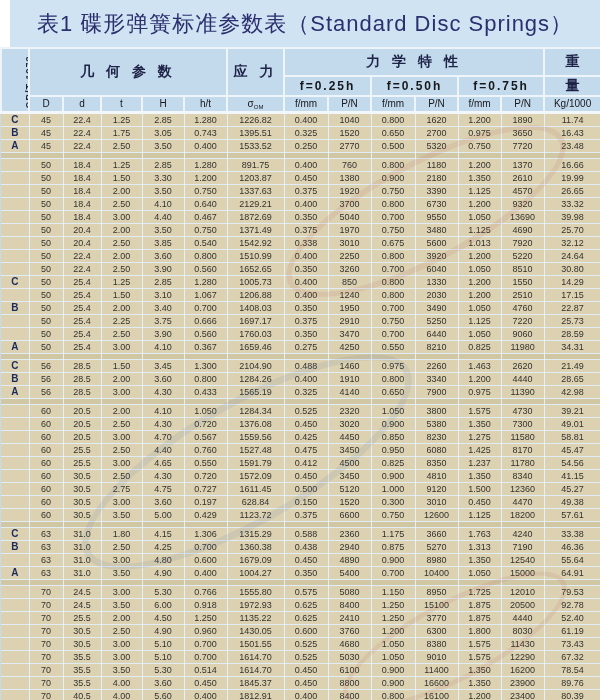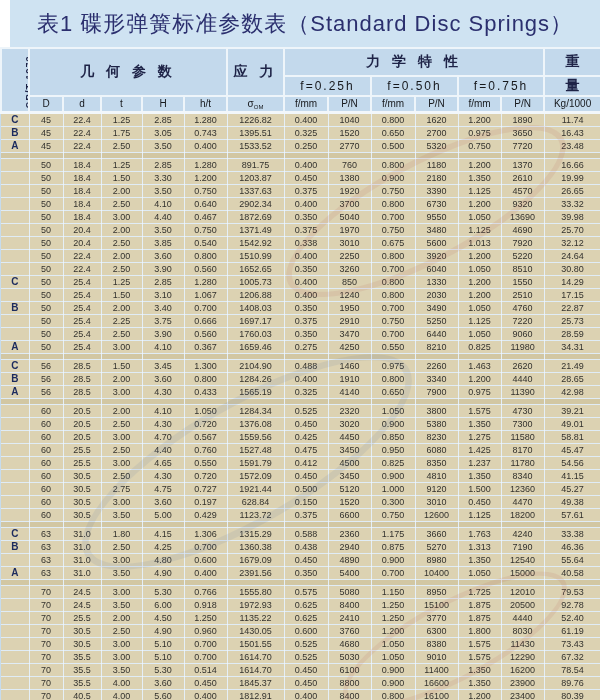--- a/index.html
+++ b/index.html
@@ -21,21 +21,21 @@
   
   .table-wrap{position:absolute;left:0;top:47px;width:600px;height:653px;background:#c6dcee;}
   table{border-collapse:collapse;table-layout:fixed;width:600px;}
   th,td{padding:0;margin:0;overflow:hidden;white-space:nowrap;}
   
   thead th{
     background:#c3d9ec;border:2px solid #eef5fa;
     color:#1e2347;font-weight:bold;text-align:center;vertical-align:middle;
   }
   .h-group{font-size:14px;letter-spacing:4px;}
-  .h-sub{font-size:12px;font-weight:normal;letter-spacing:2px;color:#16181c;}
+  .h-sub{font-size:12px;font-weight:bold;letter-spacing:2px;color:#16181c;}
   .h-col{font-size:10px;font-weight:normal;color:#16181c;letter-spacing:0;}
   tr.hdr1{height:28px;}
   tr.hdr2{height:17px;}
   tr.hdr3{height:16px;}
   .gbt-cell span{
     display:inline-block;transform:rotate(-90deg);
     font-size:9px;font-weight:bold;letter-spacing:1px;color:#1e2347;white-space:nowrap;
   }
   .weight-cell{font-size:14px;letter-spacing:0;}
   sub.sig{font-size:6px;vertical-align:-2px;}
@@ -229,21 +229,21 @@
           <td>4570</td>
           <td>26.65</td>
         </tr>
         <tr>
           <td class="letter"></td>
           <td>50</td>
           <td>18.4</td>
           <td>2.50</td>
           <td>4.10</td>
           <td>0.640</td>
-          <td>2902.34</td>
+          <td>2129.21</td>
           <td>0.400</td>
           <td>3700</td>
           <td>0.800</td>
           <td>6730</td>
           <td>1.200</td>
           <td>9320</td>
           <td>33.32</td>
         </tr>
         <tr>
           <td class="letter"></td>
@@ -597,21 +597,21 @@
           <td>8340</td>
           <td>41.15</td>
         </tr>
         <tr>
           <td class="letter"></td>
           <td>60</td>
           <td>30.5</td>
           <td>2.75</td>
           <td>4.75</td>
           <td>0.727</td>
-          <td>1921.44</td>
+          <td>1611.45</td>
           <td>0.500</td>
           <td>5120</td>
           <td>1.000</td>
           <td>9120</td>
           <td>1.500</td>
           <td>12360</td>
           <td>45.27</td>
         </tr>
         <tr>
           <td class="letter"></td>
@@ -709,28 +709,28 @@
           <td>12540</td>
           <td>55.64</td>
         </tr>
         <tr>
           <td class="letter">A</td>
           <td>63</td>
           <td>31.0</td>
           <td>3.50</td>
           <td>4.90</td>
           <td>0.400</td>
-          <td>2391.56</td>
+          <td>1004.27</td>
           <td>0.350</td>
           <td>5400</td>
           <td>0.700</td>
           <td>10400</td>
           <td>1.050</td>
           <td>15000</td>
-          <td>40.58</td>
+          <td>64.91</td>
         </tr>
         <tr class="sep">
           <td></td>
           <td></td>
           <td></td>
           <td></td>
           <td></td>
           <td></td>
           <td></td>
           <td></td>

